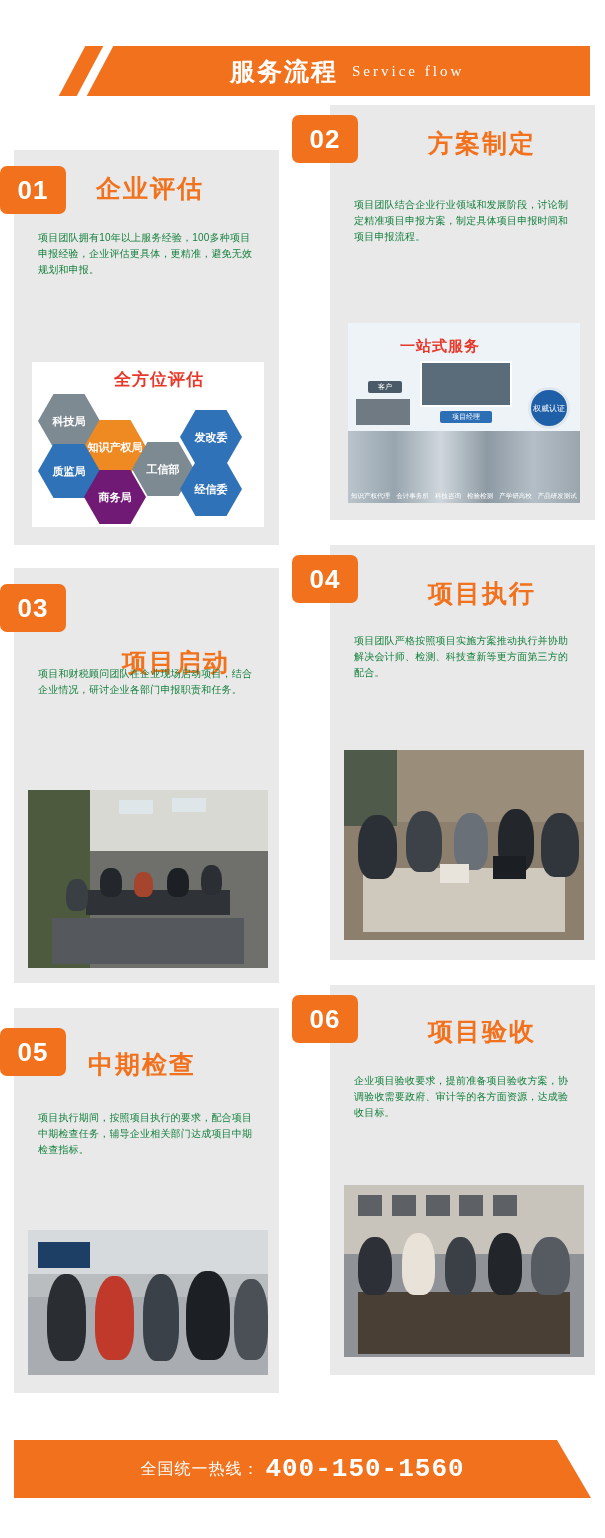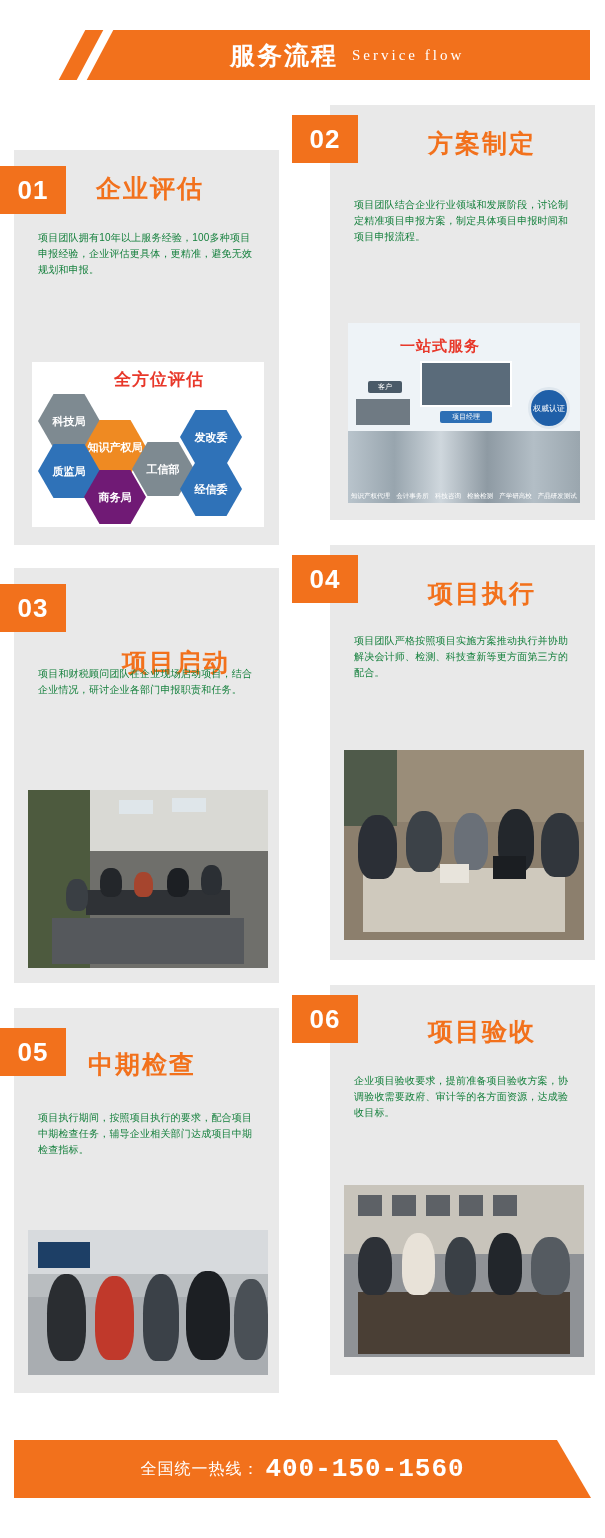--- a/index.html
+++ b/index.html
@@ -8,21 +8,21 @@
     height: 1538px;
     background: #ffffff;
     font-family: "Liberation Sans", sans-serif;
     position: relative;
     overflow: hidden;
   }
 
   
   .header {
     position: absolute;
-    top: 0; left: 0;
+    top: 16px; left: 0;
     width: 508px; height: 100px;
   }
   .header-bar {
     position: absolute;
     top: 30px; left: 135px;
     width: 455px; height: 50px;
     background: #f2711c;
     display: flex;
     align-items: center;
     padding-left: 95px;
@@ -64,20 +64,21 @@
     position: absolute;
     background: #f2711c;
     color: #fff;
     font-size: 26px;
     font-weight: bold;
     font-family: "Liberation Sans", sans-serif;
     display: flex;
     align-items: center;
     justify-content: center;
     letter-spacing: 1px;
+    border-radius: 7px;
   }
   .card .title {
     color: #f2711c;
     font-size: 25px;
     font-weight: bold;
     letter-spacing: 2px;
   }
   .card .desc {
     font-size: 10px;
     color: #15803d;

